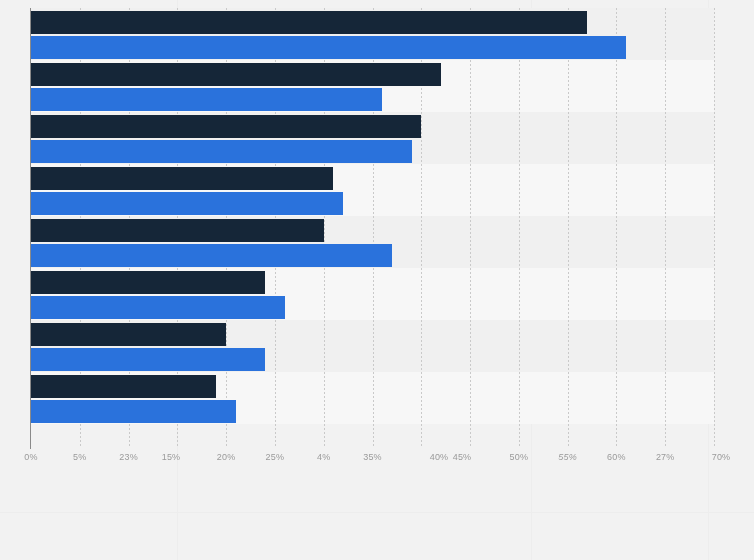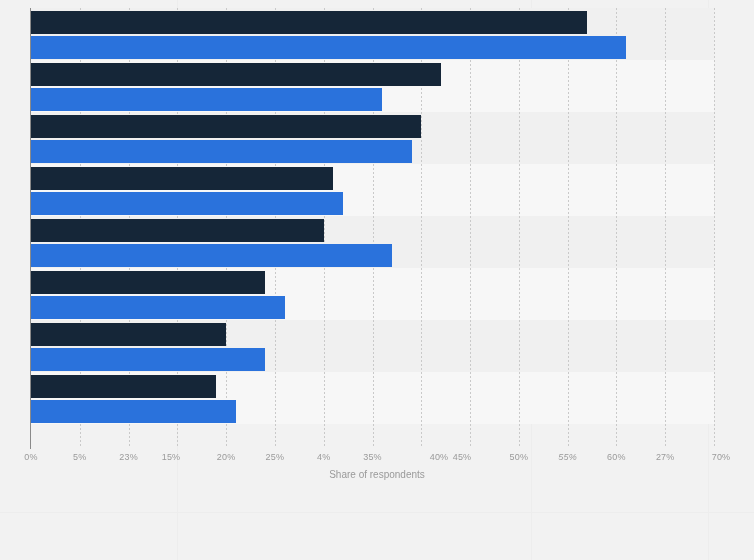--- a/index.html
+++ b/index.html
@@ -189,15 +189,14 @@
       <div class="tick-label" style="left: 372.5px;">35%</div>
       <div class="tick-label" style="left: 439px;">40%</div>
       <div class="tick-label" style="left: 462px;">45%</div>
       <div class="tick-label" style="left: 518.857px;">50%</div>
       <div class="tick-label" style="left: 567.643px; font-style: italic;">55%</div>
       <div class="tick-label" style="left: 616.429px;">60%</div>
       <div class="tick-label" style="left: 665.214px;">27%</div>
       <div class="tick-label" style="left: 714px; margin-left: 7px;">70%</div>
     </div>
 
-  <div id="x-axis-title">Share of respondents</div>
 
 </div>
 
 </body></html>

